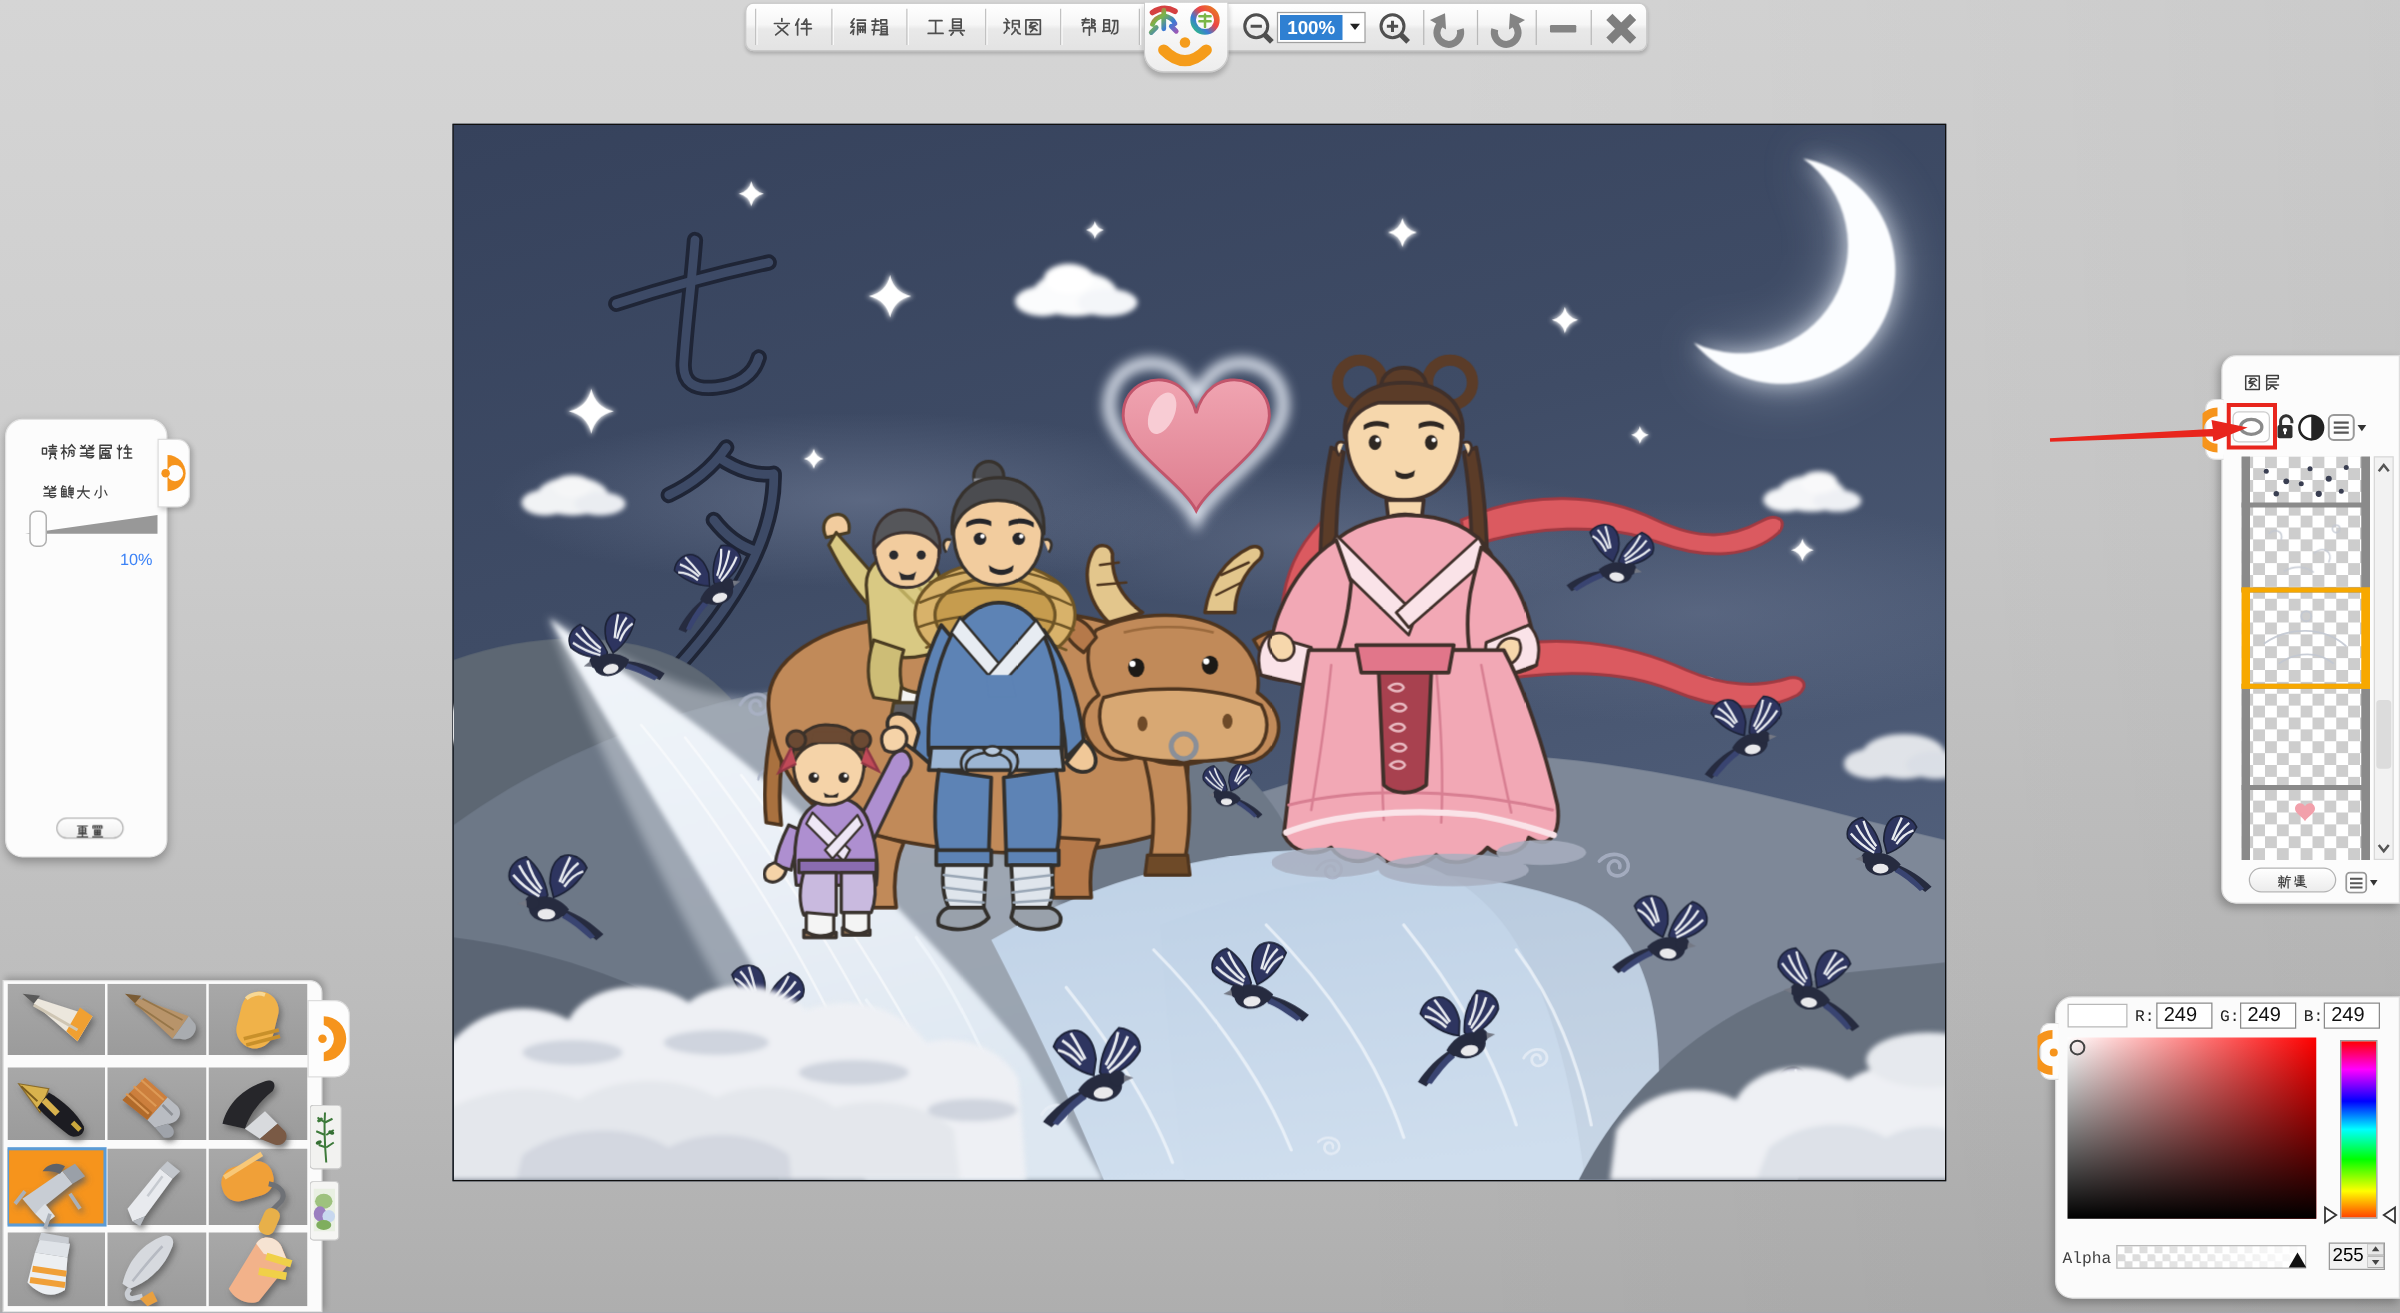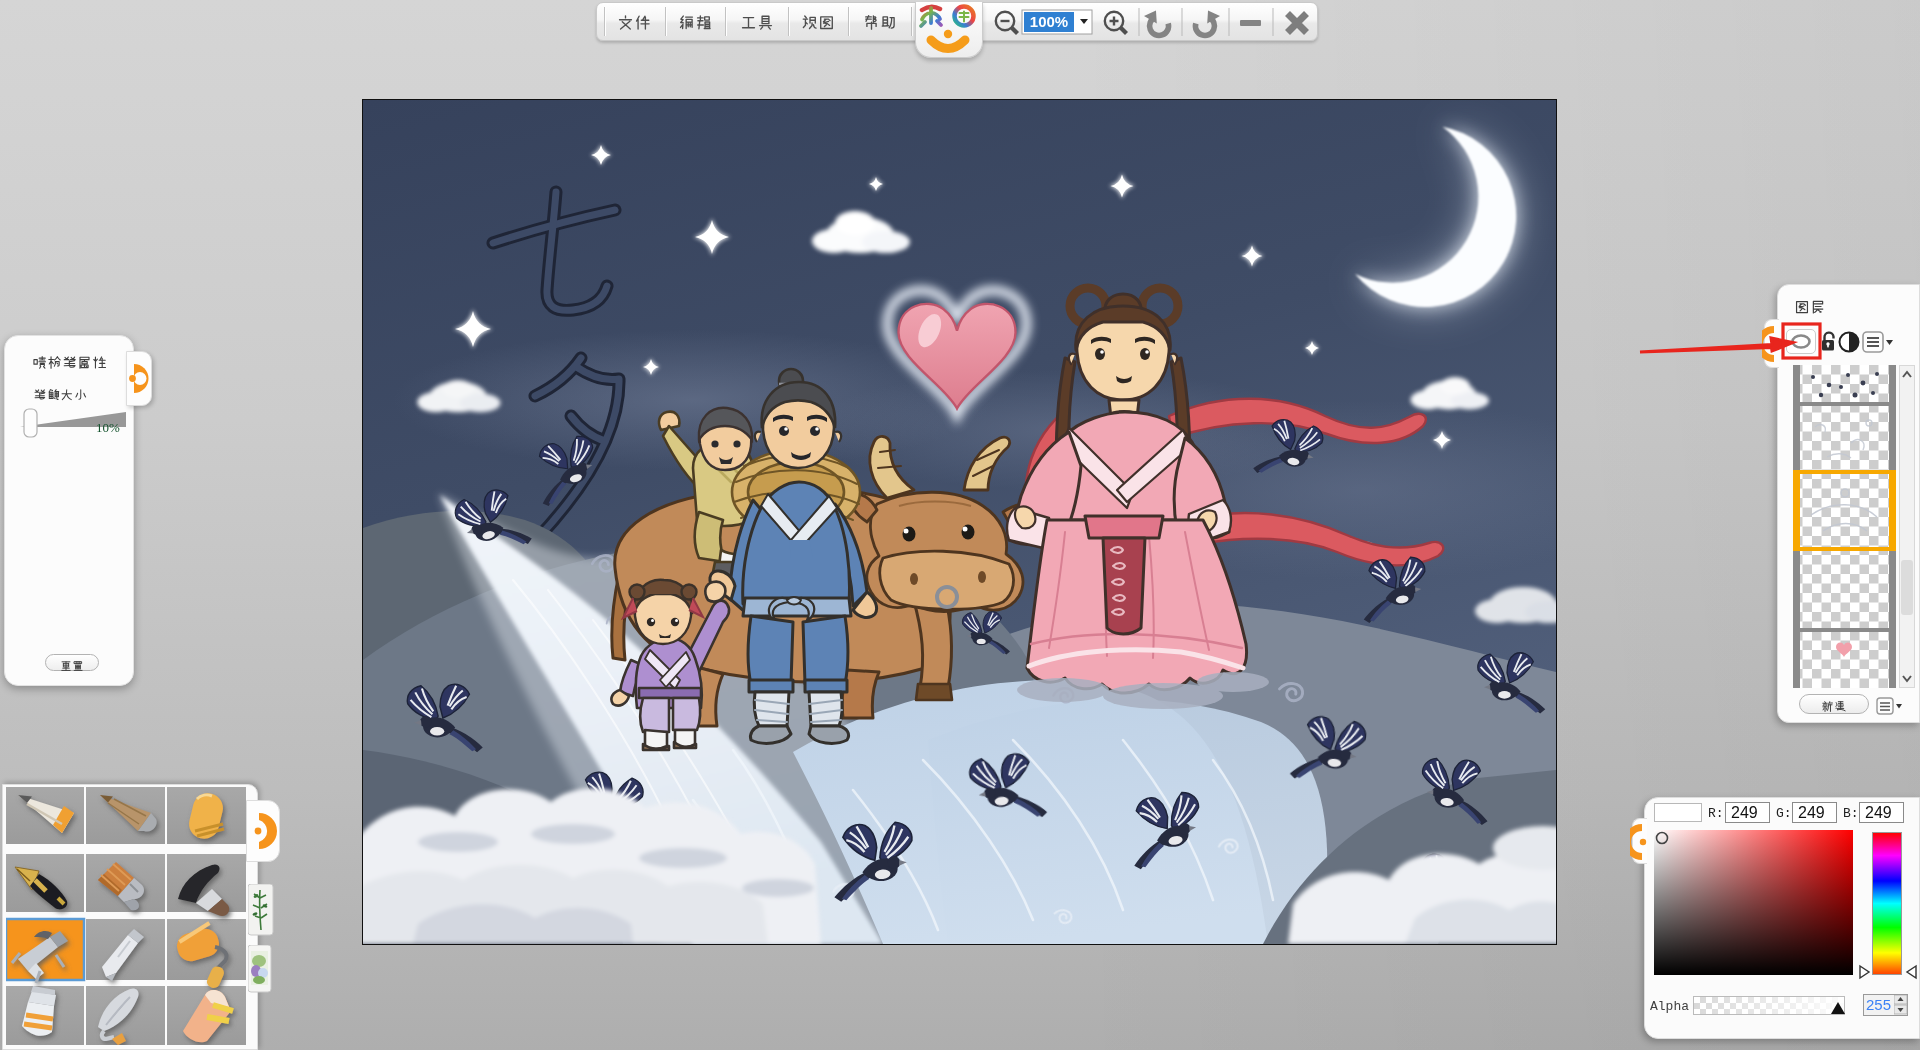--- a/index.html
+++ b/index.html
@@ -544,21 +544,21 @@
       <path d="M5 2.4 C4.6 3.8 4 4.8 3 6 M5 2.4 L8.2 3.8 M3.4 6.4 H8.8 V15.4 M3.4 6.4 V15.4 H8.8 M3.4 9.4 H8.8 M3.4 12.4 H8.8 M6.1 6.4 V15.4 M13.6 2.4 L11.6 5.2 M11.6 5.2 H17.4 M12 5.2 V12.8 H17 V5.2 M12 7.8 H17 M12 10.2 H17 M14.5 5.2 V12.8 M14.5 12.8 V15.4 C14.5 16.6 15.2 17 16.6 16.8 M10.4 14.6 L12 15.8" fill="none" stroke="#3f3f3f" stroke-width="1.5" stroke-linecap="round" stroke-linejoin="round"></path>
     </svg><svg class="cjk" style="width:13.5px;height:13.5px;" viewBox="0 0 20 20">
       <path d="M3 8.6 H17 M10 2.6 C10 9 7.6 13.6 3.4 17.2 M10 8.6 C10.6 12.2 13.2 15.6 16.8 17.2" fill="none" stroke="#3f3f3f" stroke-width="1.5" stroke-linecap="round" stroke-linejoin="round"></path>
     </svg><svg class="cjk" style="width:13.5px;height:13.5px;" viewBox="0 0 20 20">
       <path d="M10 2.6 V14 C10 16.2 9.4 16.8 7.4 16.8 M5.4 7.8 C4.6 10.4 4 11.6 2.8 13.4 M14.6 7.8 C15.4 10.4 16 11.6 17.2 13.4" fill="none" stroke="#3f3f3f" stroke-width="1.5" stroke-linecap="round" stroke-linejoin="round"></path>
     </svg></div>
 <svg style="position:absolute;left:18px;top:406px" width="112" height="34" viewBox="0 0 112 34">
     <path d="M2 21 L108 6 L108 21 Z" fill="#989898"></path>
     <rect x="6" y="3" width="13" height="28" rx="5" fill="#fdfdfd" stroke="#b0b0b0" stroke-width="1.2"></rect>
   </svg>
-<div style="position:absolute;left:96px;top:420px;font-size:13px;color:#14532d;font-family:Liberation Serif, serif">10%</div>
+<div style="position:absolute;left:96px;top:440px;font-size:13px;color:#3b82f6;font-family:Liberation Sans, sans-serif">10%</div>
 <div style="position:absolute;left:45px;top:654px;width:54px;height:17px;border:1px solid #b3b3b3;border-radius:9px;background:linear-gradient(#fff,#eee);text-align:center;padding-top:1px"><svg class="cjk" style="width:12px;height:12px;" viewBox="0 0 20 20">
       <path d="M3.4 3 H16.6 M10 3 V17.4 M5.6 5.6 H14.4 M5.6 5.6 V11.6 H14.4 V5.6 M5.6 8.6 H14.4 M4.6 13.6 H15.4 M3 17.4 H17" fill="none" stroke="#3f3f3f" stroke-width="1.6" stroke-linecap="round" stroke-linejoin="round"></path>
     </svg><svg class="cjk" style="width:12px;height:12px;" viewBox="0 0 20 20">
       <path d="M4 2.8 H16 V6 H4 Z M7 2.8 V6 M10 2.8 V6 M13 2.8 V6 M6.2 8.6 H14 M10 8.6 V14.8 M6.2 10.8 H13.8 M6.2 12.8 H13.8 M6.2 8.6 V14.8 M13.8 8.6 V14.8 M6.2 14.8 H13.8 M3.6 17.4 H16.8" fill="none" stroke="#3f3f3f" stroke-width="1.6" stroke-linecap="round" stroke-linejoin="round"></path>
     </svg></div>
 <div style="position:absolute;left:2px;top:784px;width:256px;height:266px;background:#fbfbfb;border:1px solid #ddd;border-radius:0 10px 0 0;box-shadow:2px -2px 5px rgba(0,0,0,.2)"></div>
 <div style="position:absolute;left:246px;top:800px;width:34px;height:62px;background:#fdfdfd;border:1px solid #ddd;border-radius:0 12px 12px 0"></div>
 <svg style="position:absolute;left:252px;top:810px" width="26" height="42" viewBox="0 0 26 42">
 <path d="M7 3 a18 18 0 0 1 0 36 l0 -7 a11.5 11.5 0 0 0 0 -22 z" fill="#f6941c"></path>
     <circle cx="6" cy="21" r="3.4" fill="#f6941c"></circle>
@@ -823,21 +823,21 @@
     <path d="M58 4 l-9 6 l9 6 z" fill="#fff" stroke="#333" stroke-width="1.4"></path>
   </svg>
 
 <div style="position:absolute;left:1650px;top:999px;font-size:13px;color:#404040;font-family:'Liberation Mono',monospace">Alpha</div>
 <div style="position:absolute;left:1693px;top:996px;width:152px;height:19px;border:1px solid #bbb;background:linear-gradient(to right,rgba(255,255,255,0.35),rgba(255,255,255,0.95)),repeating-conic-gradient(#c4c4c4 0% 25%, #fff 0% 50%) 0 0/12px 12px"></div>
 <svg style="position:absolute;left:1828px;top:1000px" width="20" height="16" viewBox="0 0 20 16">
     <path d="M10 2 l7 12 l-14 0 z" fill="#111"></path>
   </svg>
 
 <div style="position:absolute;left:1863px;top:994px;width:45px;height:22px;background:#f2f2f2;border:1px solid #999"></div>
-<div style="position:absolute;left:1866px;top:996px;font-size:15px;color:#3b82f6;font-family:'Liberation Sans'">255</div>
+<div style="position:absolute;left:1866px;top:996px;font-size:15px;color:#000000;font-family:'Liberation Sans'">255</div>
 <svg style="position:absolute;left:1894px;top:995px" width="14" height="20" viewBox="0 0 14 20">
     <rect x="0" y="0" width="13" height="9" fill="#e8e8e8" stroke="#aaa" stroke-width="0.8"></rect>
     <rect x="0" y="10" width="13" height="9" fill="#e8e8e8" stroke="#aaa" stroke-width="0.8"></rect>
     <path d="M3.5 6 l3 -4 l3 4 z" fill="#444"></path>
     <path d="M3.5 13 l3 4 l3 -4 z" fill="#444"></path>
   </svg>
 
 <svg style="position:absolute;left:0;top:0;pointer-events:none" width="1920" height="1050" viewBox="0 0 1920 1050">
 <path d="M1640 352 L1772 344.5 L1771 338 L1793 342.5 L1772 351 L1771.5 347.5 Z" fill="#e8251d" stroke="#e8251d" stroke-width="3"></path>
 <rect x="1783" y="324" width="37" height="34" fill="none" stroke="#e8251d" stroke-width="3.2"></rect>

